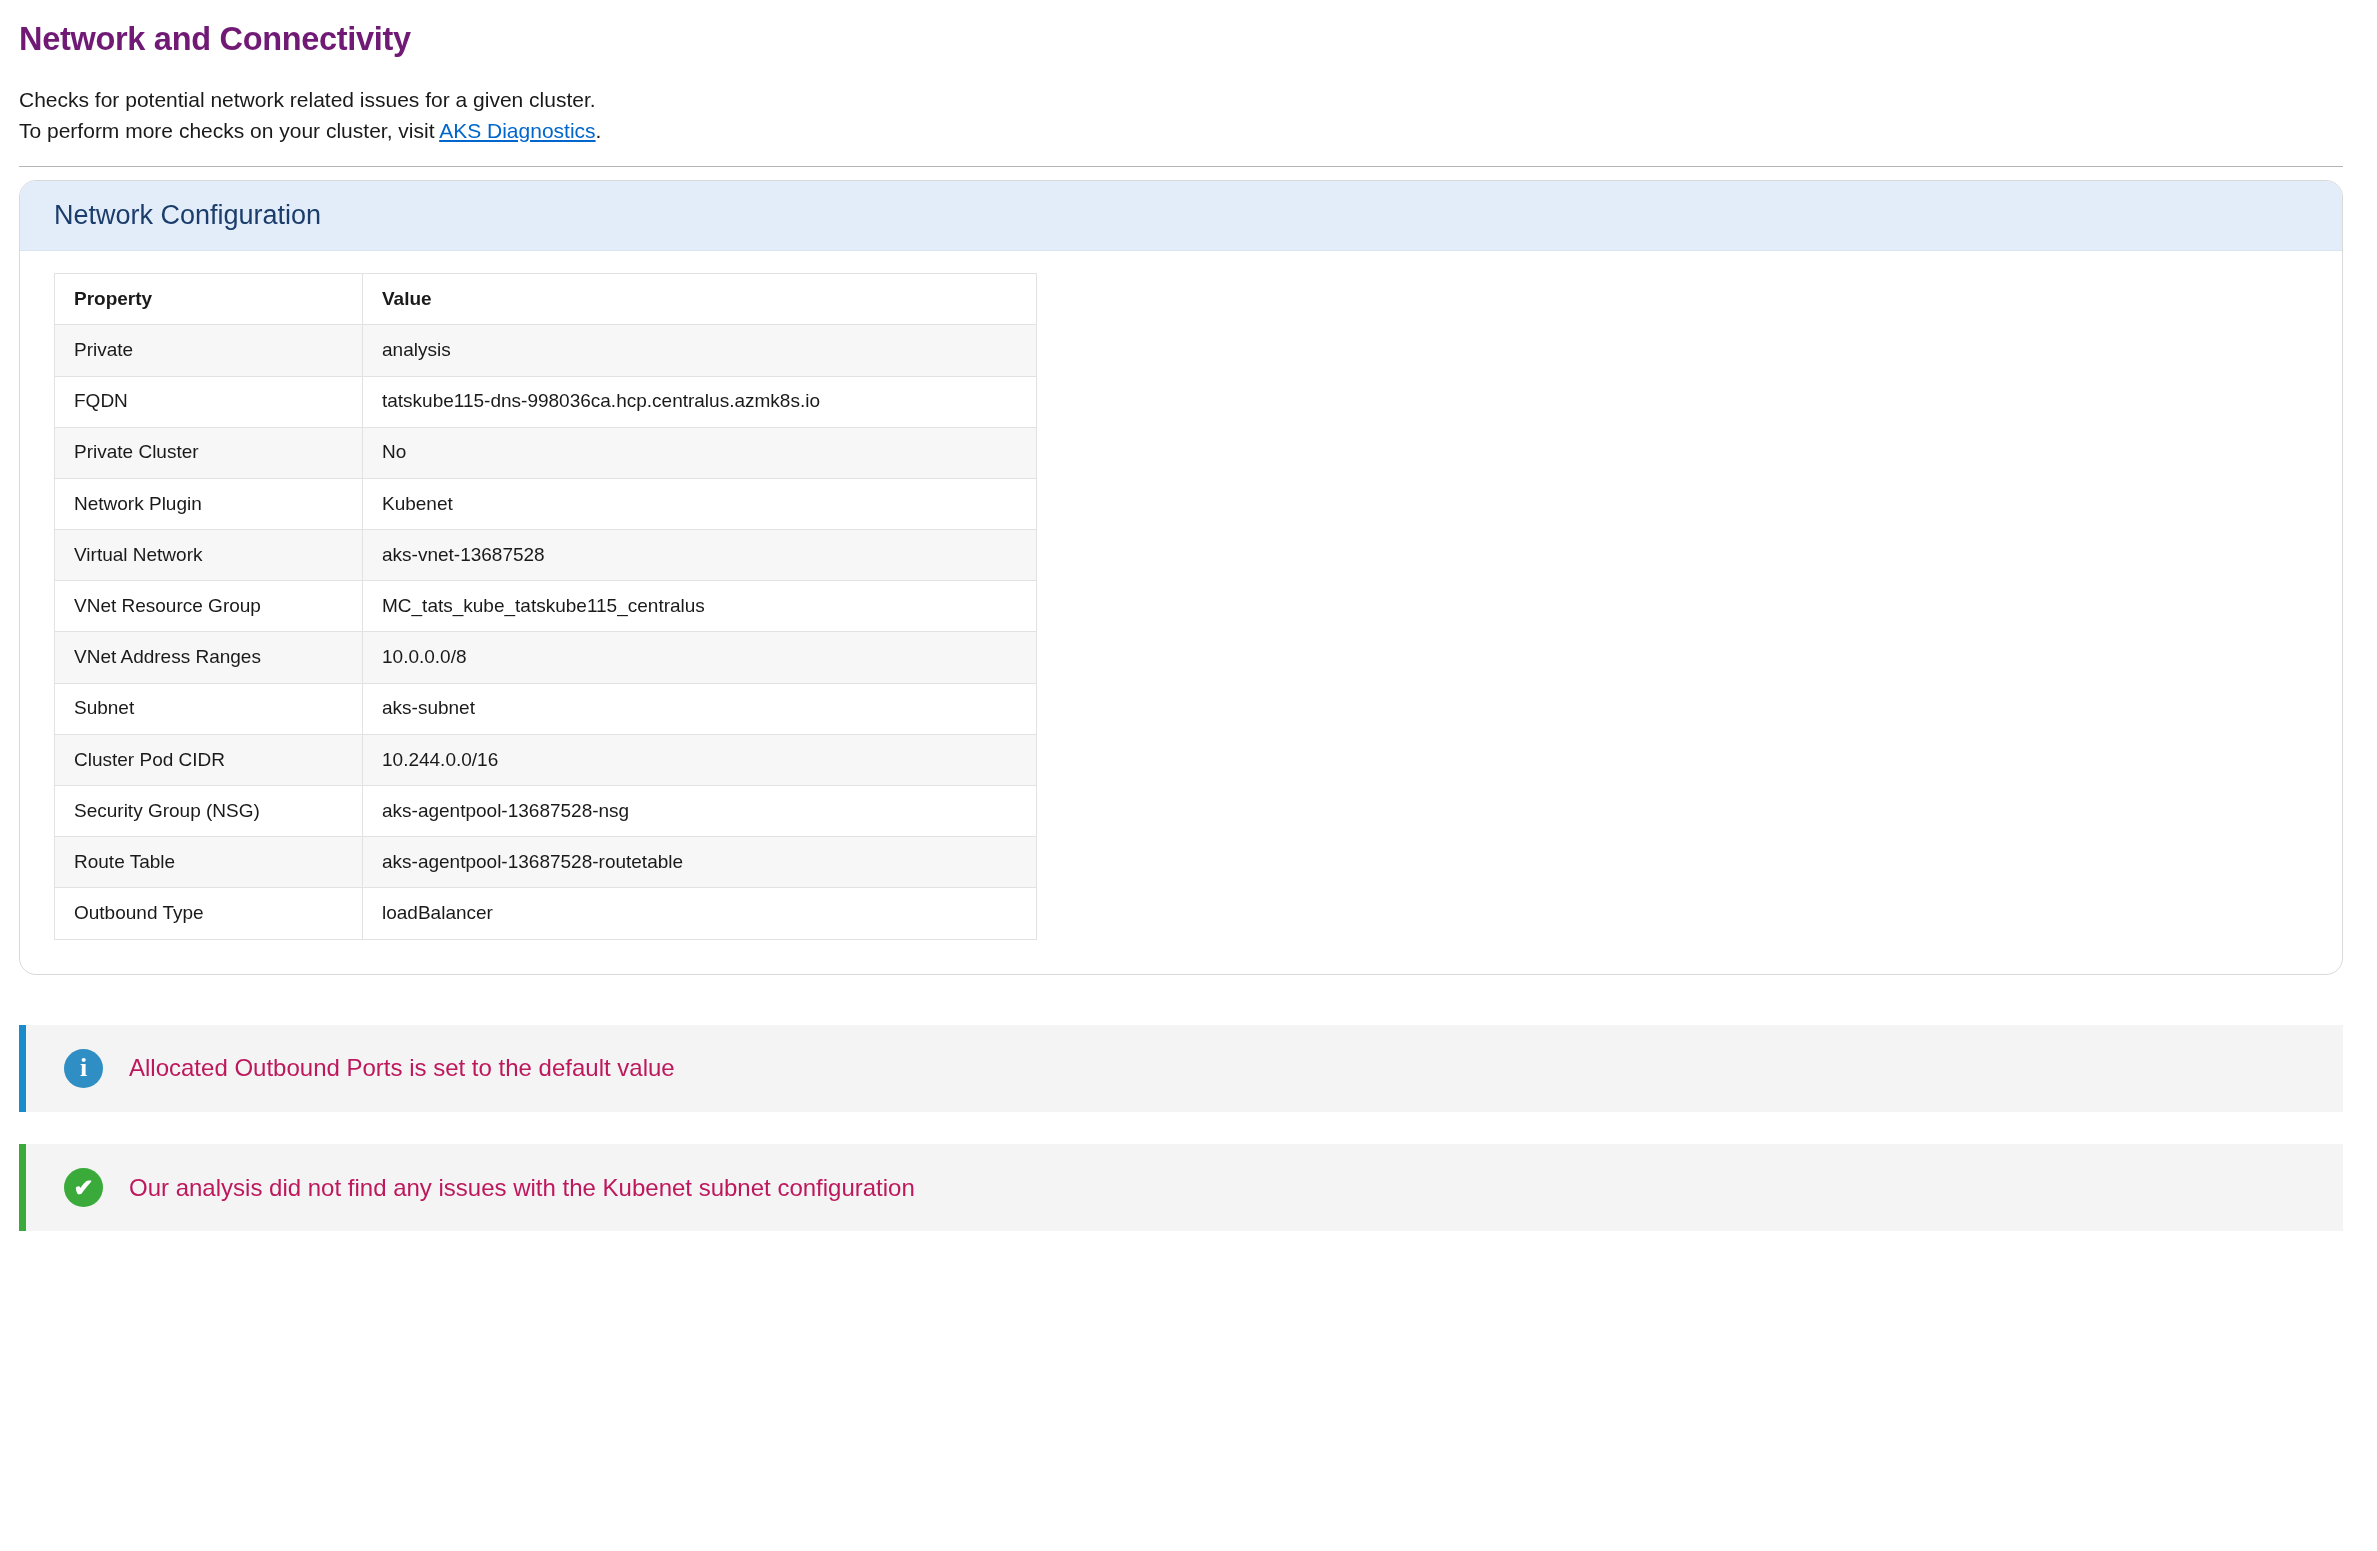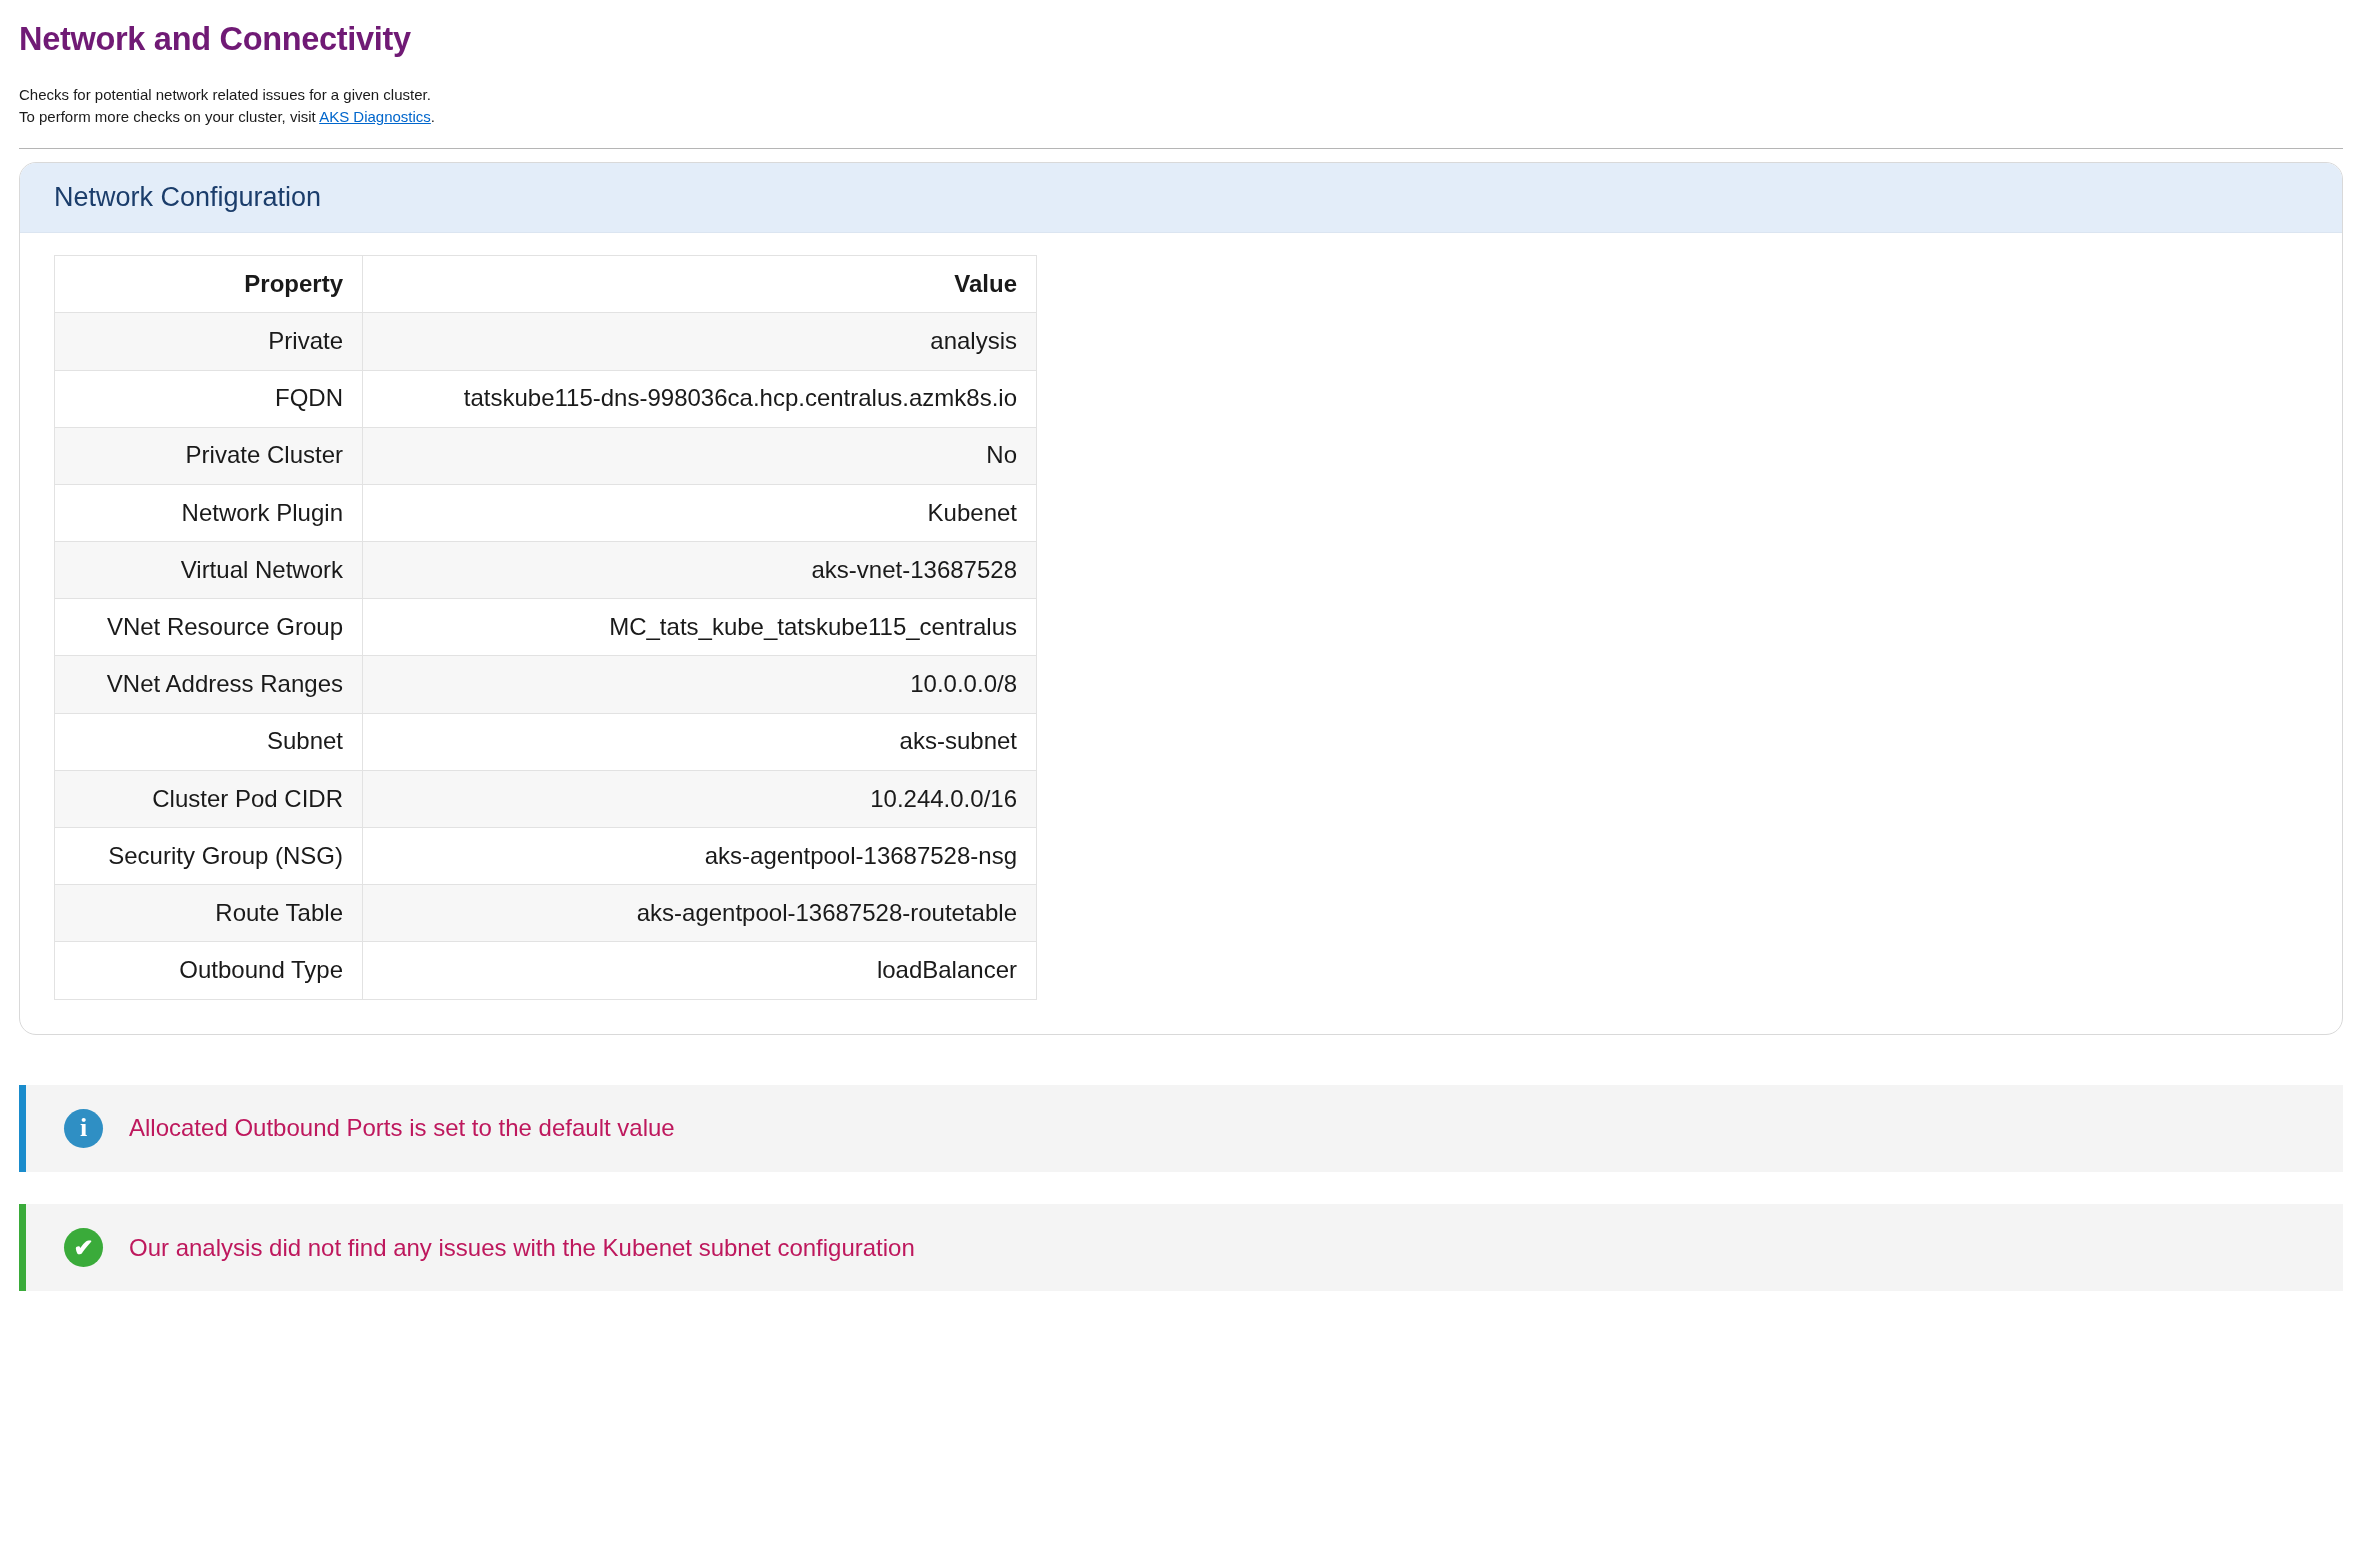--- a/index.html
+++ b/index.html
@@ -19,21 +19,21 @@
     padding: 12px 34px 17px 19px;
   }
   h1.page-title {
     font-size: 32.5px;
     font-weight: bold;
     margin: 8.6px 0 26px 0;
     letter-spacing: -0.3px;
     color: #701a75;
   }
   .intro {
-    font-size: 15px;
+    font-size: 21px;
     line-height: 1.5;
     margin-bottom: 19px;
     color: #1a1a1a;
   }
   .intro .line { display: block; }
   a.link {
     color: #0066cc;
     text-decoration: underline;
   }
   .divider {
@@ -61,22 +61,22 @@
     padding: 22px 0 34px 34px;
   }
   table.props {
     border-collapse: collapse;
     border: 0.9px solid #dddddd;
     width: 983px;
   }
   table.props th,
   table.props td {
     border: 0.9px solid #e2e2e2;
-    text-align: right;
-    font-size: 24px;
+    text-align: left;
+    font-size: 19px;
     padding: 13.7px 19px;
     font-weight: normal;
     line-height: 1.2;
     color: #1a1a1a;
     margin-top: 44px;
   }
   table.props th {
     font-weight: bold;
     background: #ffffff;
   }

